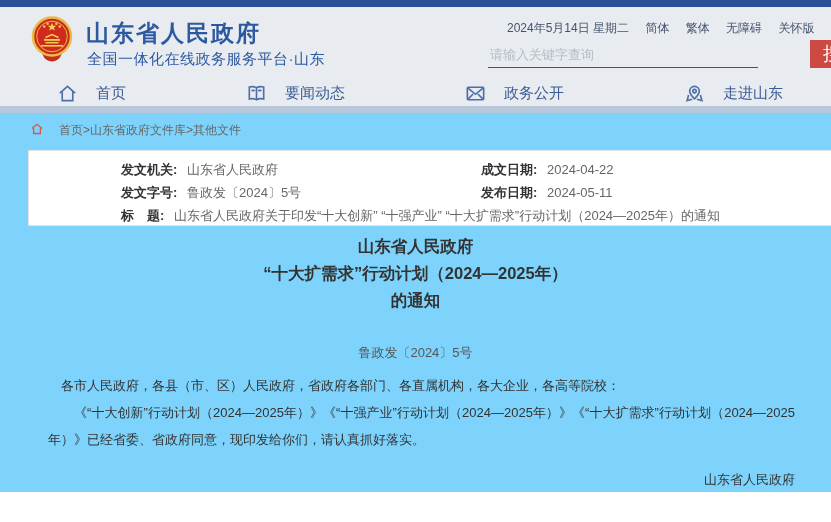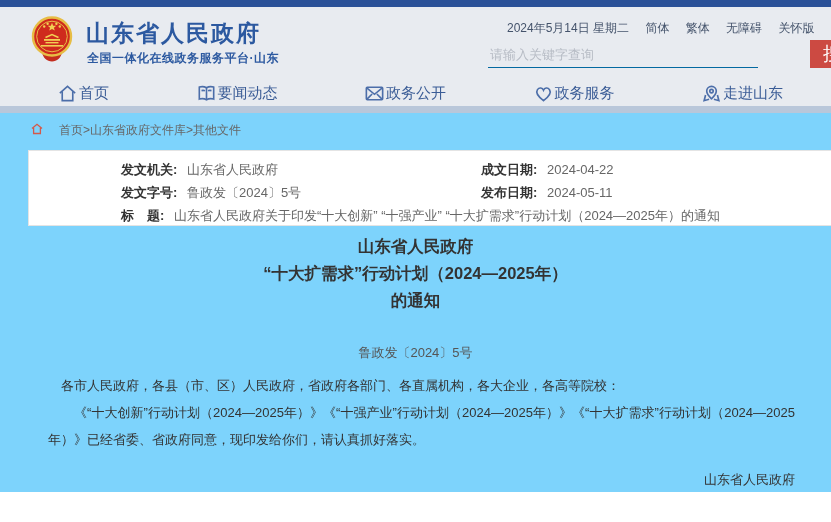--- a/index.html
+++ b/index.html
@@ -4,32 +4,32 @@
 <style>
   html,body{margin:0;padding:0;background:#fff;}
   body{width:831px;height:522px;overflow:hidden;font-family:"Liberation Sans","DejaVu Sans",sans-serif;}
   #app{position:relative;width:831px;height:492px;background:#7dd3fc;overflow:hidden;}
 
   
   .topbar{position:absolute;left:0;top:0;width:831px;height:7px;background:#2a5198;}
   .header{position:absolute;left:0;top:7px;width:831px;height:99px;background:#e8ebf0;}
   .emblem{position:absolute;left:30px;top:8px;width:44px;height:50px;}
   .site-title{position:absolute;left:86px;top:11px;font-size:23px;font-weight:bold;color:#2c59a0;letter-spacing:2px;white-space:nowrap;}
-  .site-subtitle{position:absolute;left:87px;top:43px;font-size:12px;font-weight:bold;color:#2c59a0;letter-spacing:.5px;white-space:nowrap;}
+  .site-subtitle{position:absolute;left:87px;top:43px;font-size:15px;font-weight:normal;color:#2c59a0;letter-spacing:.5px;white-space:nowrap;}
 
   .utility{position:absolute;left:507px;top:13px;font-size:12px;color:#44536b;white-space:nowrap;}
   .utility span{cursor:default;}
   .utility .lnk{margin-left:13px;}
 
   .search-input{position:absolute;left:488px;top:34px;width:266px;height:26px;border:none;border-bottom:1px solid #0369a1;background:transparent;outline:none;font-size:13px;color:#333;padding:0 2px;}
   .search-input::placeholder{color:#b7bcc5;}
   .search-btn{position:absolute;left:810px;top:33px;width:64px;height:28px;background:#cc4a42;color:#fff;border:none;font-size:19px;cursor:pointer;font-family:inherit;}
 
   .nav{position:absolute;left:0;top:66px;width:831px;height:40px;display:flex;align-items:center;justify-content:space-between;padding:0 48px 0 56px;box-sizing:border-box;}
-  .nav-item{display:flex;align-items:center;gap:0;cursor:pointer;white-space:nowrap;}
+  .nav-item{display:flex;align-items:center;gap:17px;cursor:pointer;white-space:nowrap;}
   .nav-item svg{display:block;}
   .nav-label{font-size:15px;color:#3a5c96;}
 
   .strip{position:absolute;left:0;top:106px;width:831px;height:7px;background:#b9c7da;}
 
   
   .breadcrumb{position:absolute;left:30px;top:122px;display:flex;align-items:center;gap:15px;font-size:12px;color:#666;}
 
   
   .meta-box{position:absolute;left:28px;top:150px;width:810px;height:76px;border:1px solid #e4e4e4;background:#fff;box-sizing:border-box;font-size:13px;}
@@ -116,28 +116,20 @@
             <rect x="3.5" y="5.5" width="17" height="13" rx="1"></rect>
             <path d="M4.2 6.5 L12 12.8 L19.8 6.5"></path>
               <path d="M4.2 17.8 L9.5 12.5 M19.8 17.8 L14.5 12.5"></path>
           </svg>
         </span>
         <span class="nav-label">政务公开</span>
       </div>
       <div class="nav-item">
         <span>
           <svg width="23" height="23" viewBox="0 0 24 24" fill="none" stroke="#4c6ea9" stroke-width="1.7">
-            <path d="M12 19.5 C5.5 14.5 3.8 10.8 5.7 8 C7.6 5.3 10.9 6 12 8.6 C13.1 6 16.4 5.3 18.3 8 C20.2 10.8 18.5 14.5 12 19.5 Z"></path>
-          </svg>
-        </span>
-        <span class="nav-label">政务服务</span>
-      </div>
-      <div class="nav-item">
-        <span>
-          <svg width="23" height="23" viewBox="0 0 24 24" fill="none" stroke="#4c6ea9" stroke-width="1.7">
             <path d="M12 4.5 C9.2 4.5 7 6.7 7 9.5 C7 13 12 17.5 12 17.5 C12 17.5 17 13 17 9.5 C17 6.7 14.8 4.5 12 4.5 Z"></path>
             <circle cx="12" cy="9.5" r="1.8"></circle>
             <path d="M5.8 13.5 L4.3 19.5 L9.5 18 M18.2 13.5 L19.7 19.5 L14.5 18"></path>
           </svg>
         </span>
         <span class="nav-label">走进山东</span>
       </div>
     </div>
   </div>
 

